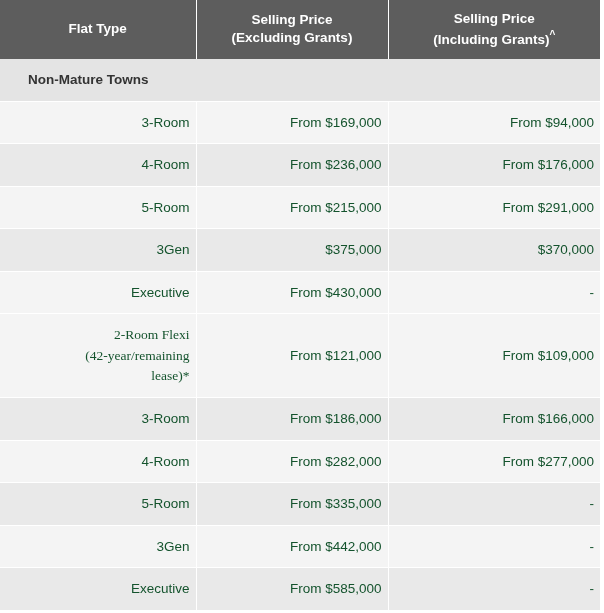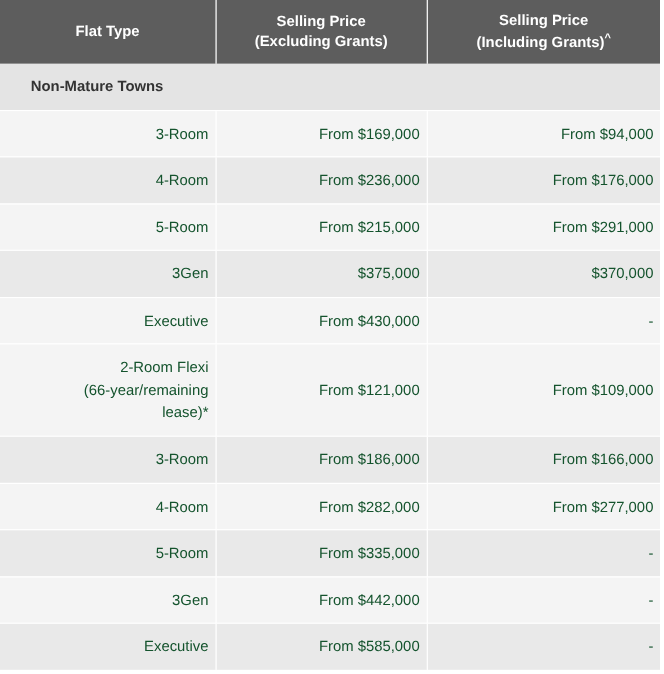--- a/index.html
+++ b/index.html
@@ -59,21 +59,21 @@
     background: #e4e4e4;
     text-align: left;
     font-weight: bold;
     color: #333333;
     padding-left: 28px;
     font-size: 13.5px;
   }
   tr.row-light td { background: #f4f4f4; }
   tr.row-dark td { background: #e9e9e9; }
 
-  .multiline { line-height: 1.5; }
+  .multiline { line-height: 1.5; font-family: Liberation Serif, serif; }
 </style>
 </head>
 <body>
 
 <div class="table-wrap">
   <table class="price-table">
     <colgroup>
       <col class="c1">
       <col class="c2">
       <col class="c3">
@@ -124,21 +124,21 @@
       <tr class="row-light">
         <td>Executive</td>
         <td>From $430,000</td>
         <td>-</td>
       </tr>
 
 
       <tr class="row-light">
         <td class="multiline">
           <div>2-Room Flexi</div>
-          <div>(66-year/remaining</div>
+          <div>(42-year/remaining</div>
           <div>lease)*</div>
         </td>
         <td>From $121,000</td>
         <td>From $109,000</td>
       </tr>
       <tr class="row-dark">
         <td>3-Room</td>
         <td>From $186,000</td>
         <td>From $166,000</td>
       </tr>

